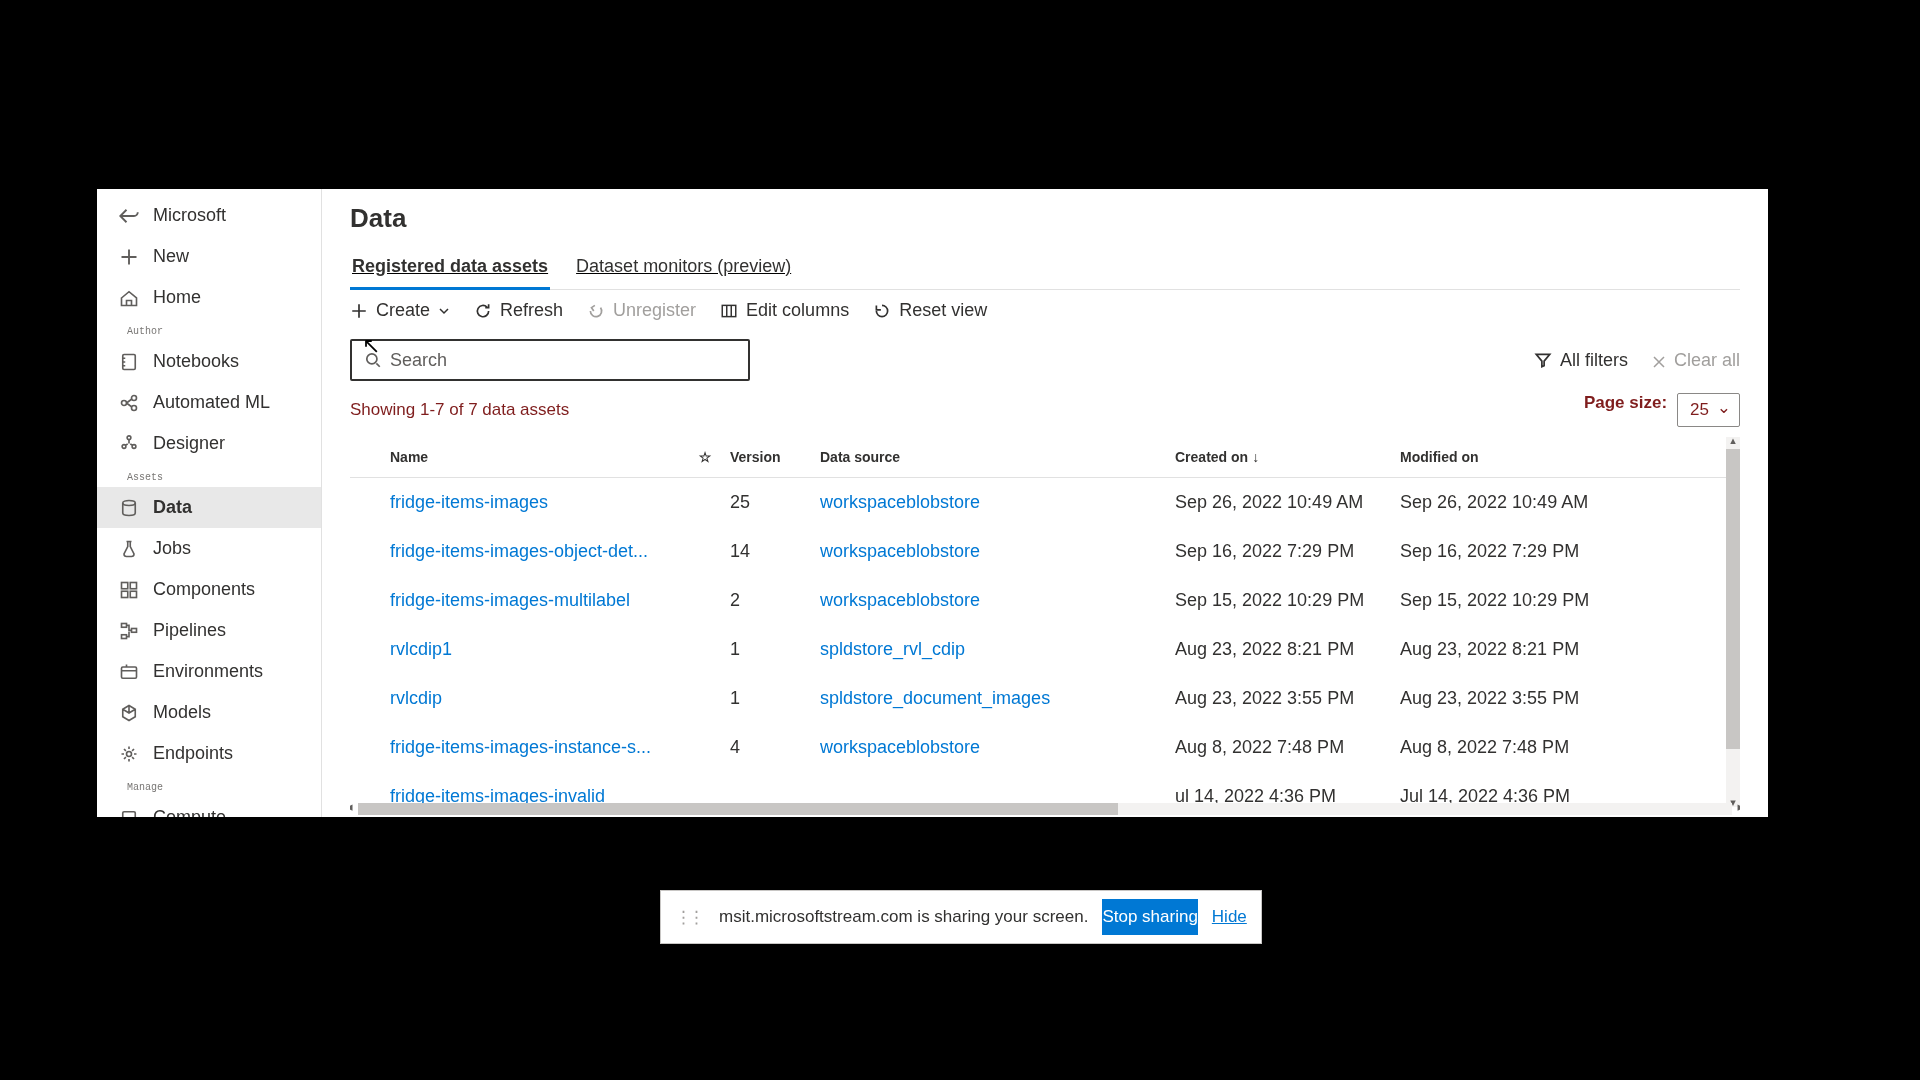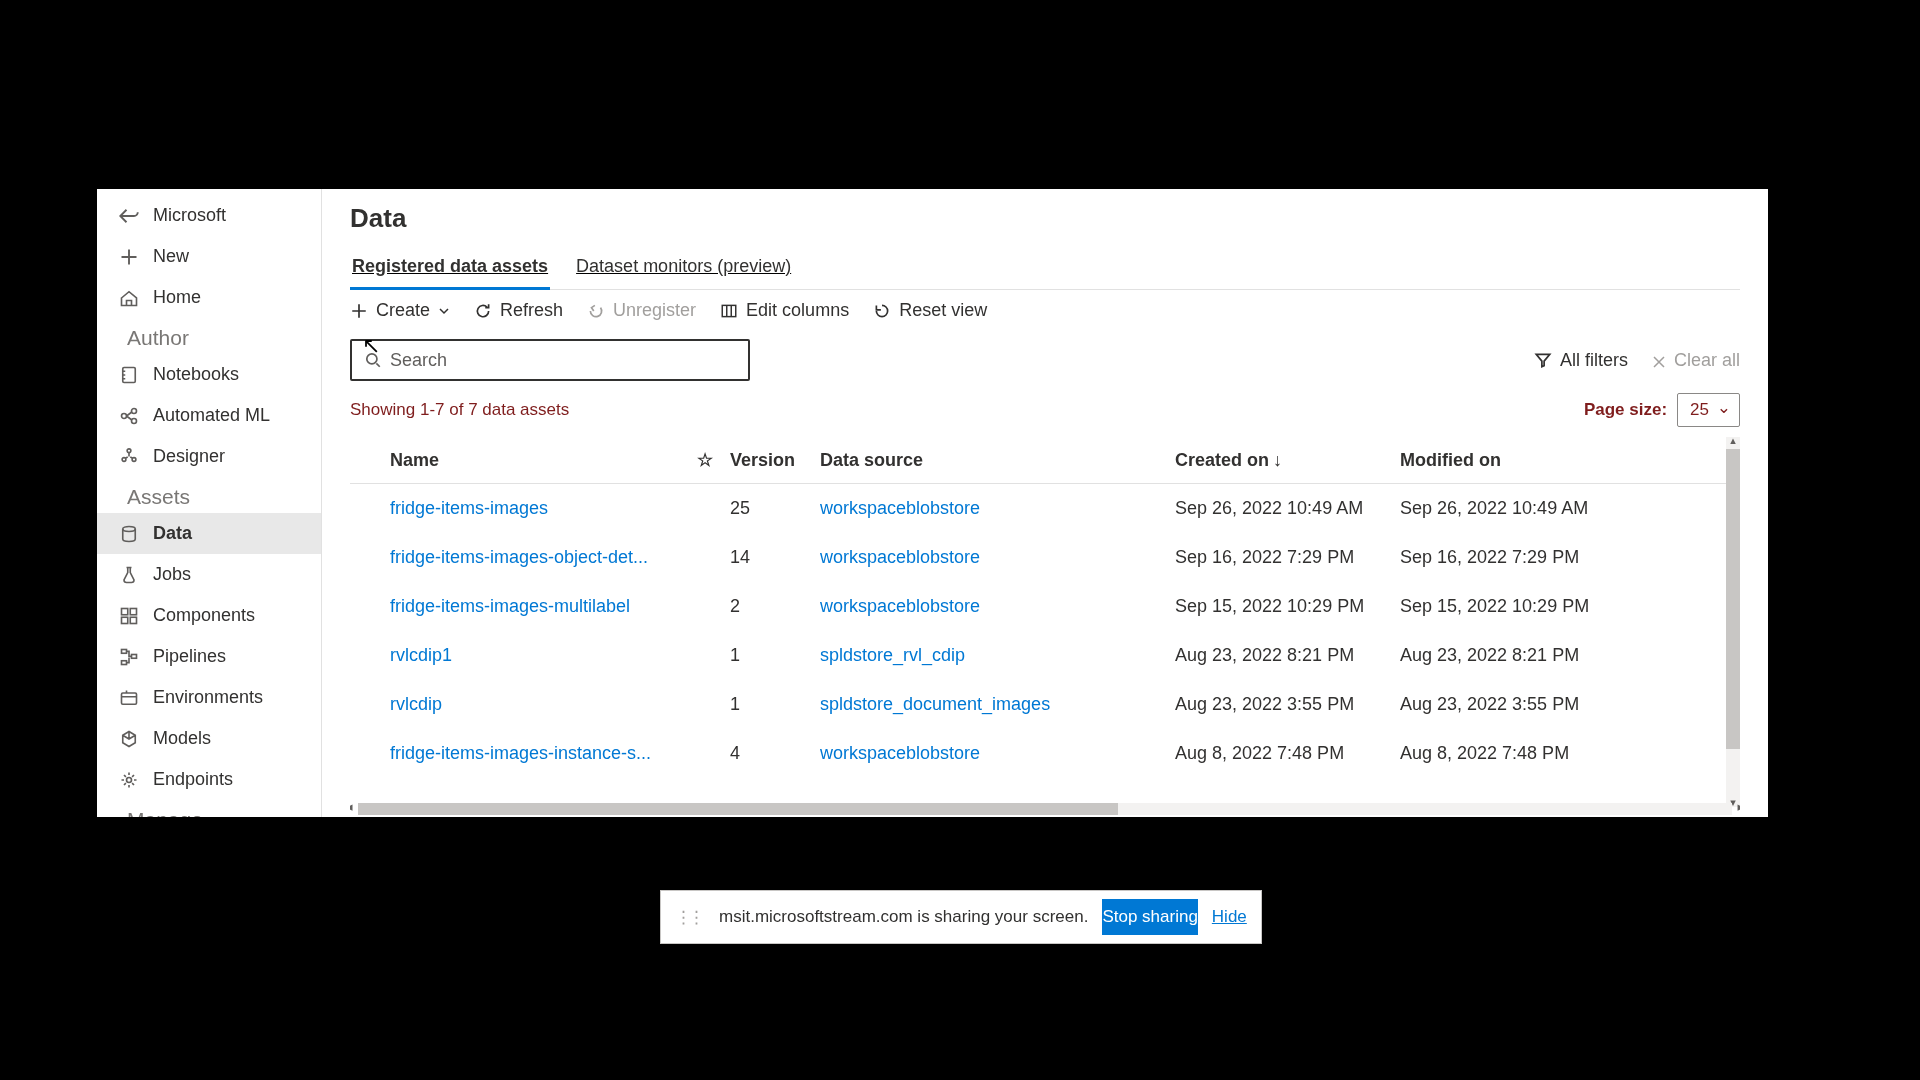--- a/index.html
+++ b/index.html
@@ -2,45 +2,45 @@
 <html><head>
 <meta charset="utf-8">
 <style>
 * { box-sizing: border-box; margin: 0; padding: 0; font-family: "Segoe UI", -apple-system, sans-serif; }
 body { background: #000; width: 1920px; height: 1080px; overflow: hidden; position: relative; }
 .app-window { position: absolute; left: 97px; top: 189px; width: 1671px; height: 628px; background: #fff; display: flex; }
 .sidebar { width: 225px; border-right: 1px solid #e1e1e1; padding-top: 6px; overflow: hidden; }
 .side-item { display: flex; align-items: center; gap: 14px; padding: 10px 16px 10px 22px; font-size: 18px; color: #323130; cursor: pointer; }
 .side-item.active { background: #e8e8e8; font-weight: 600; }
 .side-item .icon { width: 20px; height: 20px; display: flex; align-items: center; justify-content: center; color: #605e5c; flex-shrink: 0; }
-.side-section { font-size: 21px; color: #797775; padding: 8px 0 4px 30px; }
+.side-section { font-size: 10px; color: #797775; padding: 8px 0 4px 30px; font-family: Liberation Mono, monospace; }
 .main { flex: 1; padding: 14px 28px 0 28px; display: flex; flex-direction: column; overflow: hidden; }
 .page-title { font-size: 26px; font-weight: 600; color: #323130; margin-bottom: 14px; }
 .tabs { display: flex; gap: 24px; border-bottom: 1px solid #e1e1e1; margin-bottom: 10px; text-decoration: underline; }
 .tab { font-size: 18px; color: #323130; padding: 8px 2px 12px 2px; cursor: pointer; position: relative; }
 .tab.active { font-weight: 600; }
 .tab.active::after { content: ""; position: absolute; left: 0; right: 0; bottom: -1px; height: 3px; background: #0078d4; }
 .toolbar { display: flex; gap: 24px; margin-bottom: 18px; align-items: center; }
 .tool-btn { display: flex; align-items: center; gap: 8px; font-size: 18px; color: #323130; cursor: pointer; }
 .tool-btn.disabled { color: #a19f9d; cursor: default; }
 .tool-btn .icon { width: 18px; height: 18px; display: flex; align-items: center; justify-content: center; }
 .filter-row { display: flex; align-items: center; justify-content: space-between; margin-bottom: 12px; }
 .search-box { width: 400px; height: 42px; border: 2px solid #323130; border-radius: 2px; display: flex; align-items: center; padding: 0 12px; gap: 8px; position: relative; }
 .search-box input { border: none; outline: none; font-size: 18px; flex: 1; color: #605e5c; }
 .search-box input::placeholder { color: #605e5c; }
 .cursor-overlay { position: absolute; left: 10px; top: -8px; font-size: 22px; pointer-events: none; }
 .filter-actions { display: flex; gap: 24px; align-items: center; }
 .text-btn { display: flex; align-items: center; gap: 8px; font-size: 18px; color: #323130; cursor: pointer; }
 .text-btn.muted { color: #a19f9d; }
 .status-row { display: flex; justify-content: space-between; align-items: center; margin-bottom: 10px; font-size: 17px; color: #7f1d1d; }
-.page-size { display: flex; align-items: center; gap: 10px; }
+.page-size { display: flex; gap: 10px; }
 .page-size-select { border: 1px solid #8a8886; border-radius: 2px; padding: 6px 30px 6px 12px; font-size: 17px; position: relative; }
 .page-size-select::after { content: "⌄"; position: absolute; right: 8px; top: 3px; }
 .table-wrap { position: relative; flex: 1; overflow: hidden; }
-.table-head { display: flex; align-items: center; padding: 12px 0; border-bottom: 1px solid #e1e1e1; font-size: 18px; font-weight: 600; color: #323130; padding-right: 20px; }
+.table-head { display: flex; align-items: center; padding: 12px 0; border-bottom: 1px solid #e1e1e1; font-size: 14px; font-weight: 600; color: #323130; padding-right: 20px; }
 .col-check { width: 40px; }
 .col-name { width: 290px; }
 .col-star { width: 50px; text-align: center; }
 .col-version { width: 90px; }
 .col-source { width: 355px; }
 .col-created { width: 225px; }
 .col-modified { flex: 1; }
 .sort-arrow { margin-left: 4px; }
 .table-body { position: relative; }
 .table-row { display: flex; align-items: center; padding: 14px 0; font-size: 18px; color: #323130; padding-right: 20px; }
@@ -354,20 +354,29 @@
           </div>
           <div class="table-row">
             <div class="col-check"></div>
             <div class="col-name truncate"><span class="link">fridge-items-images-instance-s...</span></div>
             <div class="col-star"></div>
             <div class="col-version">4</div>
             <div class="col-source truncate"><span class="link">workspaceblobstore</span></div>
             <div class="col-created">Aug 8, 2022 7:48 PM</div>
             <div class="col-modified">Aug 8, 2022 7:48 PM</div>
           </div>
+          <div class="table-row">
+            <div class="col-check"></div>
+            <div class="col-name truncate"><span class="link">fridge-items-images-invalid</span></div>
+            <div class="col-star"></div>
+            <div class="col-version"></div>
+            <div class="col-source truncate"><span class="link"></span></div>
+            <div class="col-created">ul 14, 2022 4:36 PM</div>
+            <div class="col-modified">Jul 14, 2022 4:36 PM</div>
+          </div>
         </div>
       <div class="vscroll">
         <div class="vscroll-up">▴</div>
         <div class="vscroll-thumb"></div>
         <div class="vscroll-down">▾</div>
       </div>
       <div class="hscroll-row" style="position:absolute;left:0;right:0;bottom:0">
         <div class="hscroll-left">◂</div>
         <div class="hscroll-track"></div>
         <div class="hscroll-thumb"></div>

